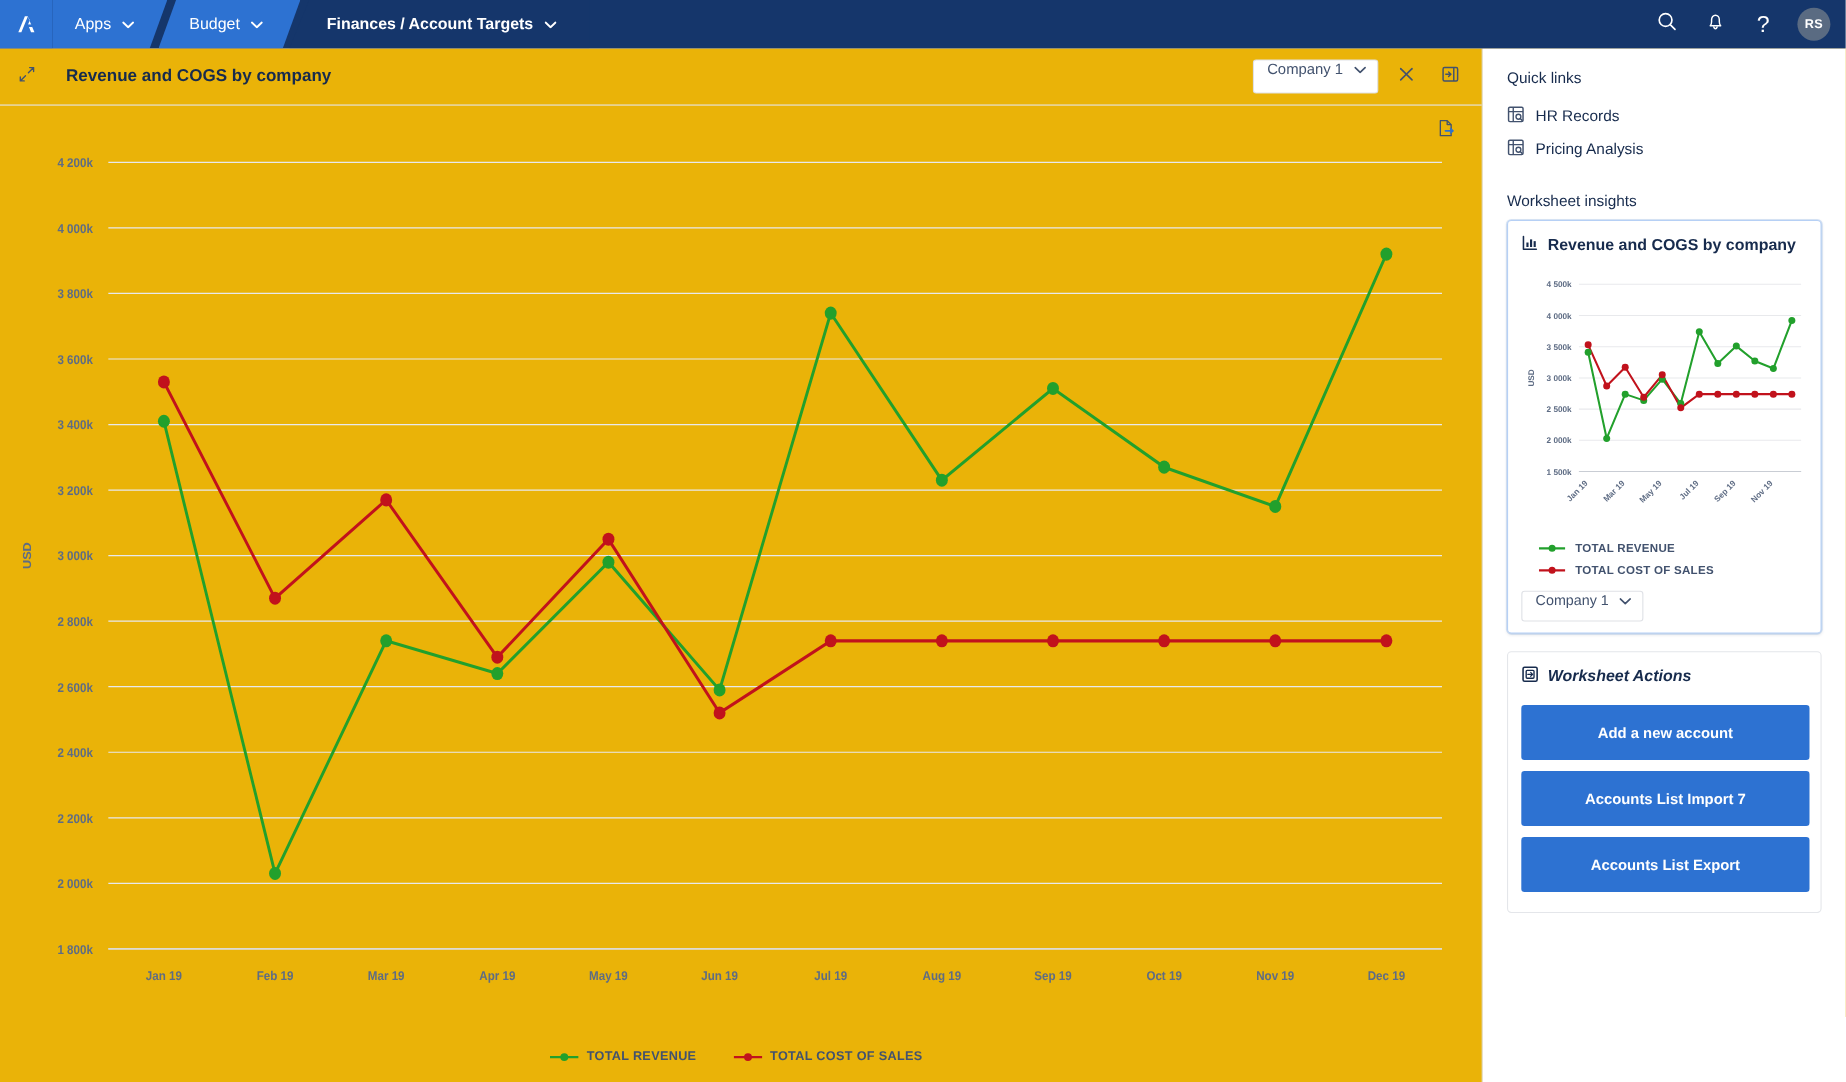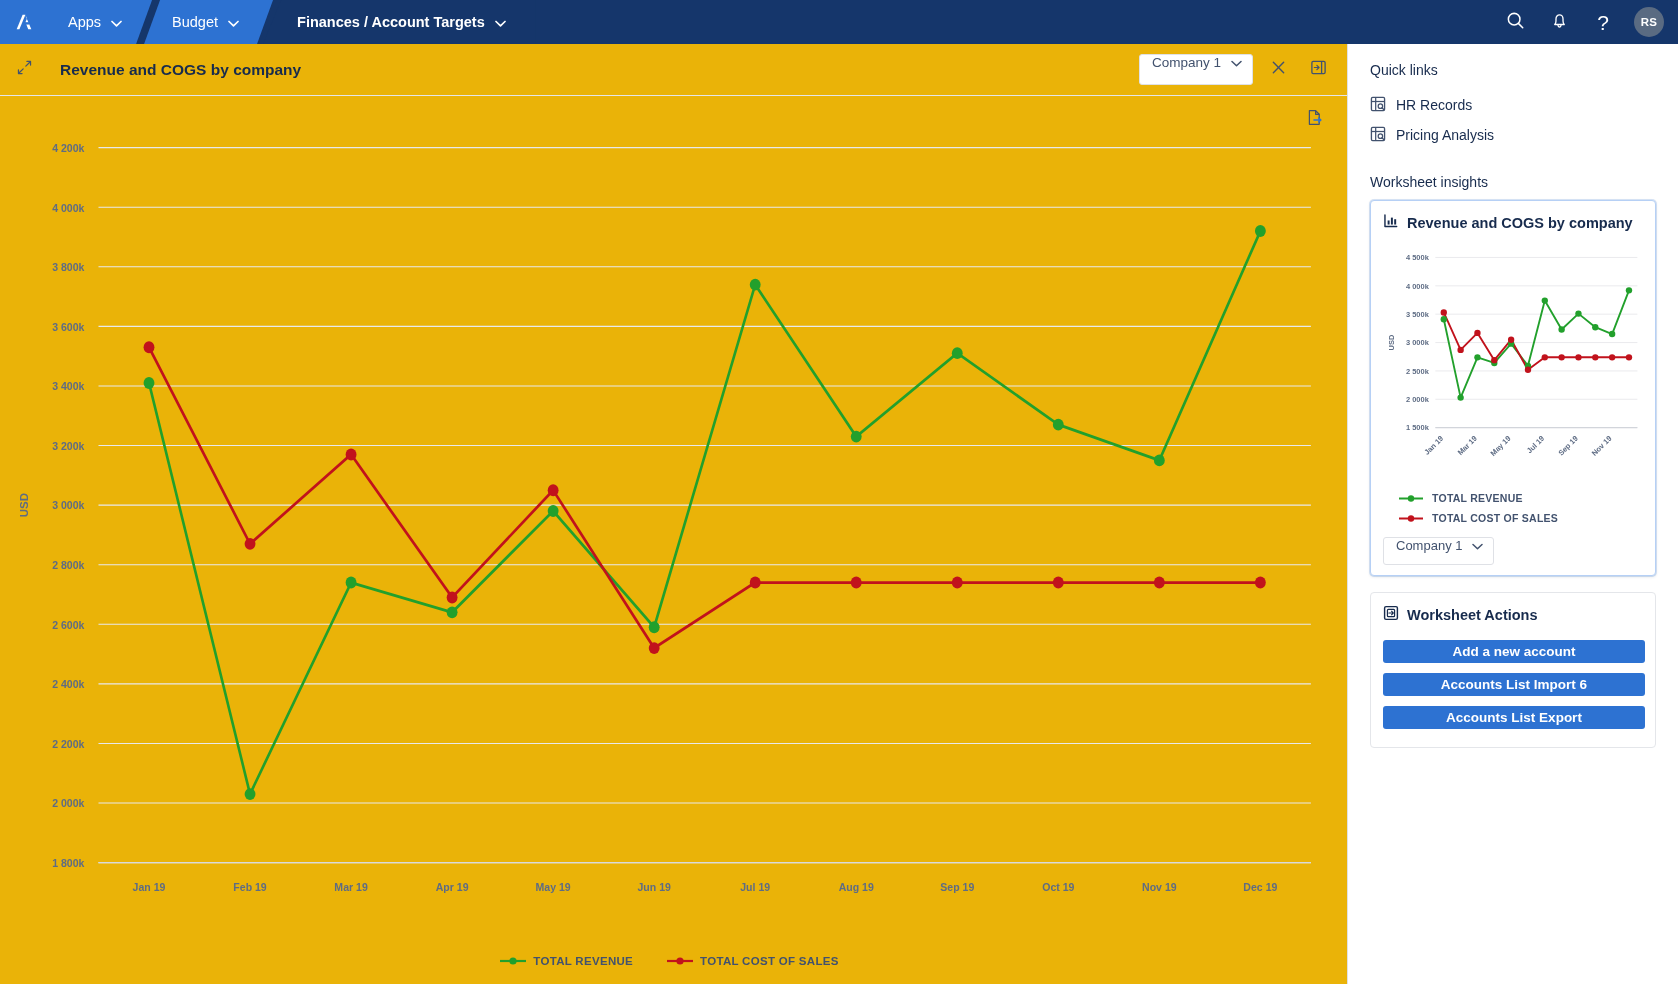--- a/index.html
+++ b/index.html
@@ -216,26 +216,27 @@
     margin-top: 16px;
     border: 1px solid #e4e6ea;
     border-radius: 4px;
     background: #ffffff;
     padding: 12px 12px 18px 12px;
   }
   .actions-title {
     display: flex; align-items: center; gap: 8px;
     font-size: 14.5px; font-weight: 700; color: #172b4d;
     margin-bottom: 16px;
+    font-style: italic;
   }
   .action-btn {
     display: block;
     width: 262px;
     margin: 0 auto 10px auto;
-    height: 23px;
+    height: 50px;
     background: #2d72d2;
     color: #ffffff;
     border: none;
     border-radius: 3px;
     font-family: "Liberation Sans", sans-serif;
     font-size: 13.5px;
     font-weight: 700;
     cursor: pointer;
   }
   .action-btn:last-child { margin-bottom: 0; }
@@ -596,17 +597,17 @@
         <span>
           <svg width="16" height="16" viewBox="0 0 18 18">
             <rect x="1.8" y="1.8" width="14.4" height="14.4" rx="1.6" stroke="#172b4d" stroke-width="1.6" fill="none"></rect>
             <rect x="5" y="5" width="8" height="8" rx="1" stroke="#172b4d" stroke-width="1.4" fill="none"></rect>
             <path d="M6.6 9 H11.4 M9.6 7 L11.6 9 L9.6 11" stroke="#172b4d" stroke-width="1.2" fill="none" stroke-linecap="round" stroke-linejoin="round"></path>
           </svg>
         </span>
         <span>Worksheet Actions</span>
       </div>
       <button class="action-btn">Add a new account</button>
-      <button class="action-btn">Accounts List Import 6</button>
+      <button class="action-btn">Accounts List Import 7</button>
       <button class="action-btn">Accounts List Export</button>
     </div>
   </div>
 </div>
 
 </body></html>

